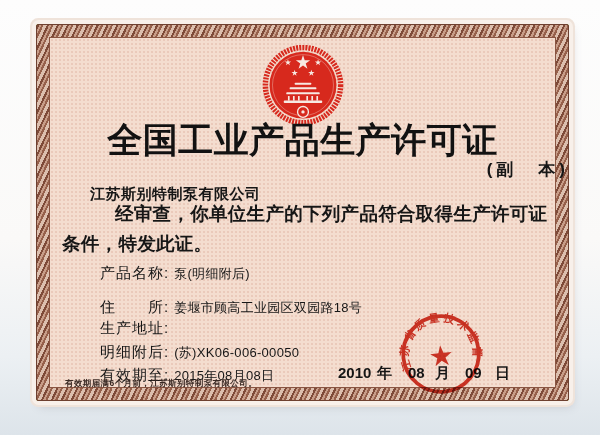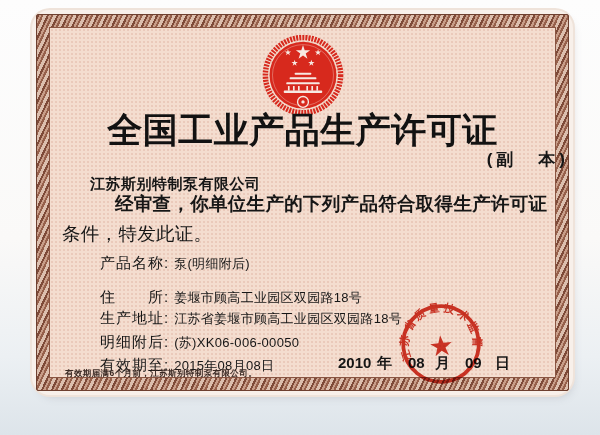--- a/index.html
+++ b/index.html
@@ -3,23 +3,23 @@
 <meta charset="utf-8">
 <style>
   html,body{margin:0;padding:0;}
   body{
     width:600px;height:435px;overflow:hidden;
     font-family:"Liberation Sans","DejaVu Sans",sans-serif;
     background:linear-gradient(180deg,#fdfdfd 0%,#faf9f8 55%,#ecf0f3 82%,#dde4ea 100%);
     position:relative;
   }
   .cert{
-    position:absolute;left:36px;top:14px;width:533px;height:377px;
+    position:absolute;left:36px;top:24px;width:533px;height:377px;
     background:#84cc16;
-    border-radius:14px;
+    border-radius:3px;
     box-shadow:0 0 0 4px #f8f0ea,0 0 0 6px #efe3da,3px 5px 10px rgba(100,100,115,.28);
   }
   .band{
     position:absolute;inset:0;
     border:1px solid #6e4030;
     padding:12px;border-radius:2px;
     background:repeating-linear-gradient(115deg,#7e4a38 0 2px,#c89d88 2px 4px,#96604b 4px 6px,#dcbfae 6px 9px);
     box-sizing:border-box;
   }
   .inner{
@@ -29,21 +29,21 @@
     background-image:radial-gradient(circle,#eac9ba 0.7px,rgba(0,0,0,0) 0.9px);
     background-size:4px 4px;
   }
   .content{position:absolute;inset:0;color:#161616;}
   .abs{position:absolute;}
   .emblem{left:50%;top:21px;transform:translateX(-50%);}
   .title{top:93px;left:0;width:100%;text-align:center;font-size:35px;font-weight:bold;color:#121212;letter-spacing:0.5px;white-space:nowrap;}
   .subtitle{top:134px;left:0;width:100%;text-align:right;font-size:17px;font-weight:bold;letter-spacing:4px;}
   .company{left:54px;top:161px;font-size:15px;font-weight:bold;letter-spacing:.5px;}
   .stmt1{left:79px;top:177px;font-size:18.5px;font-weight:bold;letter-spacing:.3px;}
-  .stmt2{left:26px;top:207px;font-size:18.5px;font-weight:normal;letter-spacing:.3px;}
+  .stmt2{left:26px;top:207px;font-size:18.5px;font-weight:bold;letter-spacing:.3px;}
   .row{left:64px;display:flex;align-items:baseline;}
   .row .lbl{font-size:15px;font-weight:normal;white-space:pre;letter-spacing:1px;}
   .row .val{font-size:13px;font-weight:normal;margin-left:5px;letter-spacing:.3px;}
   .r0{top:240px}.r1{top:274px}.r2{top:295px}.r3{top:319px}.r4{top:342px}
   .date{top:340px;left:0;width:100%;height:20px;font-weight:bold;}
   .date span{position:absolute;font-size:15px;white-space:nowrap;}
   .d-year{left:302px}.d-yu{left:341px}.d-month{left:372px}.d-mu{left:399px}.d-day{left:429px}.d-du{left:459px}
   .footnote{left:29px;top:354px;font-size:8.5px;font-weight:bold;letter-spacing:.4px;color:#3a2a24;}
   .seal{left:363px;top:288px;width:84px;height:84px;opacity:.92;mix-blend-mode:multiply;transform:rotate(-6deg);}
 </style>
@@ -91,21 +91,20 @@
     <div class="abs row r0">
       <span class="lbl">产品名称:</span>
       <span class="val">泵(明细附后)</span>
     </div>
     <div class="abs row r1">
       <span class="lbl">住　　所:</span>
       <span class="val">姜堰市顾高工业园区双园路18号</span>
     </div>
     <div class="abs row r2">
       <span class="lbl">生产地址:</span>
-      <span class="val">江苏省姜堰市顾高工业园区双园路18号</span>
     </div>
     <div class="abs row r3">
       <span class="lbl">明细附后:</span>
       <span class="val">(苏)XK06-006-00050</span>
     </div>
     <div class="abs row r4">
       <span class="lbl">有效期至:</span>
       <span class="val">2015年08月08日</span>
     </div>
 

